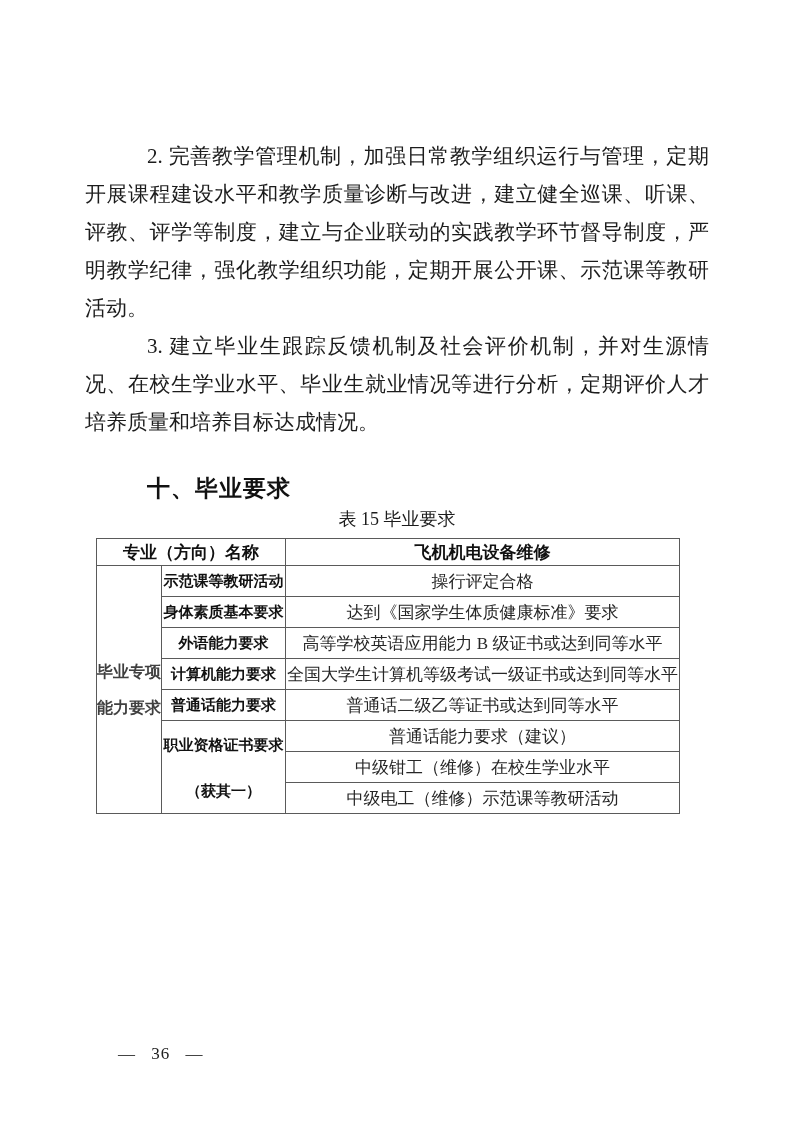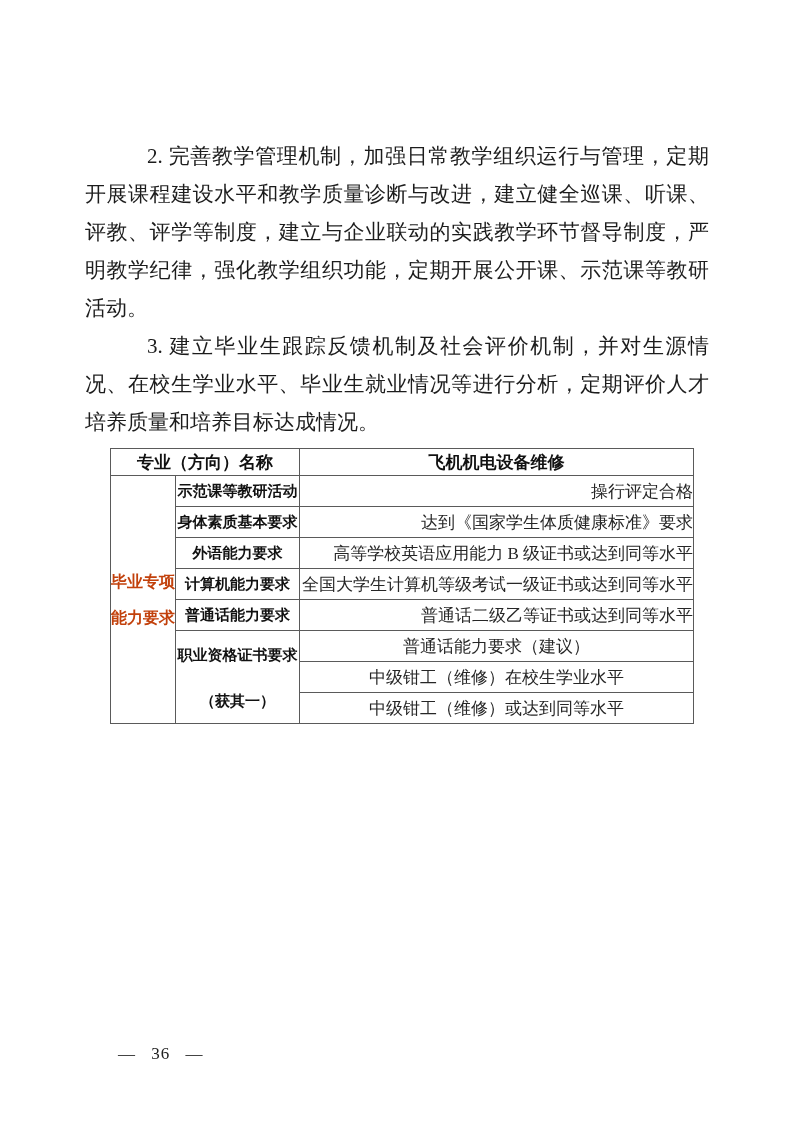--- a/index.html
+++ b/index.html
@@ -40,21 +40,21 @@
     margin-top: 2px;
     font-size: 18px;
     line-height: 24px;
     text-align: center;
     color: #1c1c1c;
   }
   .grad-table {
     border-collapse: collapse;
     table-layout: fixed;
     width: 583px;
-    margin: 7px 0 0 25px;
+    margin: 7px 0 0 11px;
   }
   .grad-table td {
     border: 1px solid #5a5a5a;
     padding: 0;
     vertical-align: middle;
     overflow: hidden;
   }
   .grad-table tr.hdr-row td { height: 26px; }
   .grad-table tr.body-row { height: 31px; }
   .hdr-cell {
@@ -73,21 +73,21 @@
     align-items: center;
     justify-content: center;
   }
   .stack-group { gap: 18px; }
   .stack-cert { gap: 29px; }
   .group-line {
     font-family: "Liberation Sans", "DejaVu Sans", sans-serif;
     font-weight: bold;
     font-size: 16px;
     line-height: 18px;
-    color: #c2410c;
+    color: #404040;
     white-space: nowrap;
   }
   .label-cell {
     font-family: "Liberation Sans", "DejaVu Sans", sans-serif;
     font-weight: bold;
     font-size: 15px;
     text-align: center;
     color: #111111;
     white-space: nowrap;
   }
@@ -97,43 +97,45 @@
     font-size: 15px;
     line-height: 17px;
     color: #111111;
     white-space: nowrap;
   }
   .value-cell {
     font-size: 17px;
     color: #262626;
     white-space: nowrap;
   }
-  .value-left { text-align: right; padding-left: 4px; }
+  .value-left { text-align: center; padding-left: 4px; }
   .value-center { text-align: center; }
   .page-number {
     position: absolute;
     left: 118px;
     top: 1044px;
     font-size: 17px;
     color: #222222;
     word-spacing: 10px;
     letter-spacing: 1px;
   }
 </style>
 </head>
 <body>
 
 <div class="page">
   <div class="content">
 
     <p class="body-par">2. 完善教学管理机制，加强日常教学组织运行与管理，定期开展课程建设水平和教学质量诊断与改进，建立健全巡课、听课、评教、评学等制度，建立与企业联动的实践教学环节督导制度，严明教学纪律，强化教学组织功能，定期开展公开课、示范课等教研活动。</p>
     <p class="body-par">3. 建立毕业生跟踪反馈机制及社会评价机制，并对生源情况、在校生学业水平、毕业生就业情况等进行分析，定期评价人才培养质量和培养目标达成情况。</p>
 
-
-
+    <h2 class="section-heading">十、毕业要求</h2>
+
+
+    <div class="table-caption">表 15 毕业要求</div>
 
     <table class="grad-table">
       <colgroup>
         <col style="width:65px">
         <col style="width:124px">
         <col style="width:394px">
       </colgroup>
       <tbody>
         <tr class="hdr-row">
           <td colspan="2" class="hdr-cell">专业（方向）名称</td>
@@ -179,21 +181,21 @@
             </div>
           </td>
           <td class="value-cell value-center">普通话能力要求（建议）</td>
         </tr>
 
         <tr class="body-row">
           <td class="value-cell value-center">中级钳工（维修）在校生学业水平</td>
         </tr>
 
         <tr class="body-row">
-          <td class="value-cell value-center">中级钳工（维修）或达到同等水平</td>
+          <td class="value-cell value-center">中级电工（维修）示范课等教研活动</td>
         </tr>
       </tbody>
     </table>
 
   </div>
 
   <div class="page-number">— 36 —</div>
 </div>
 
 </body></html>

